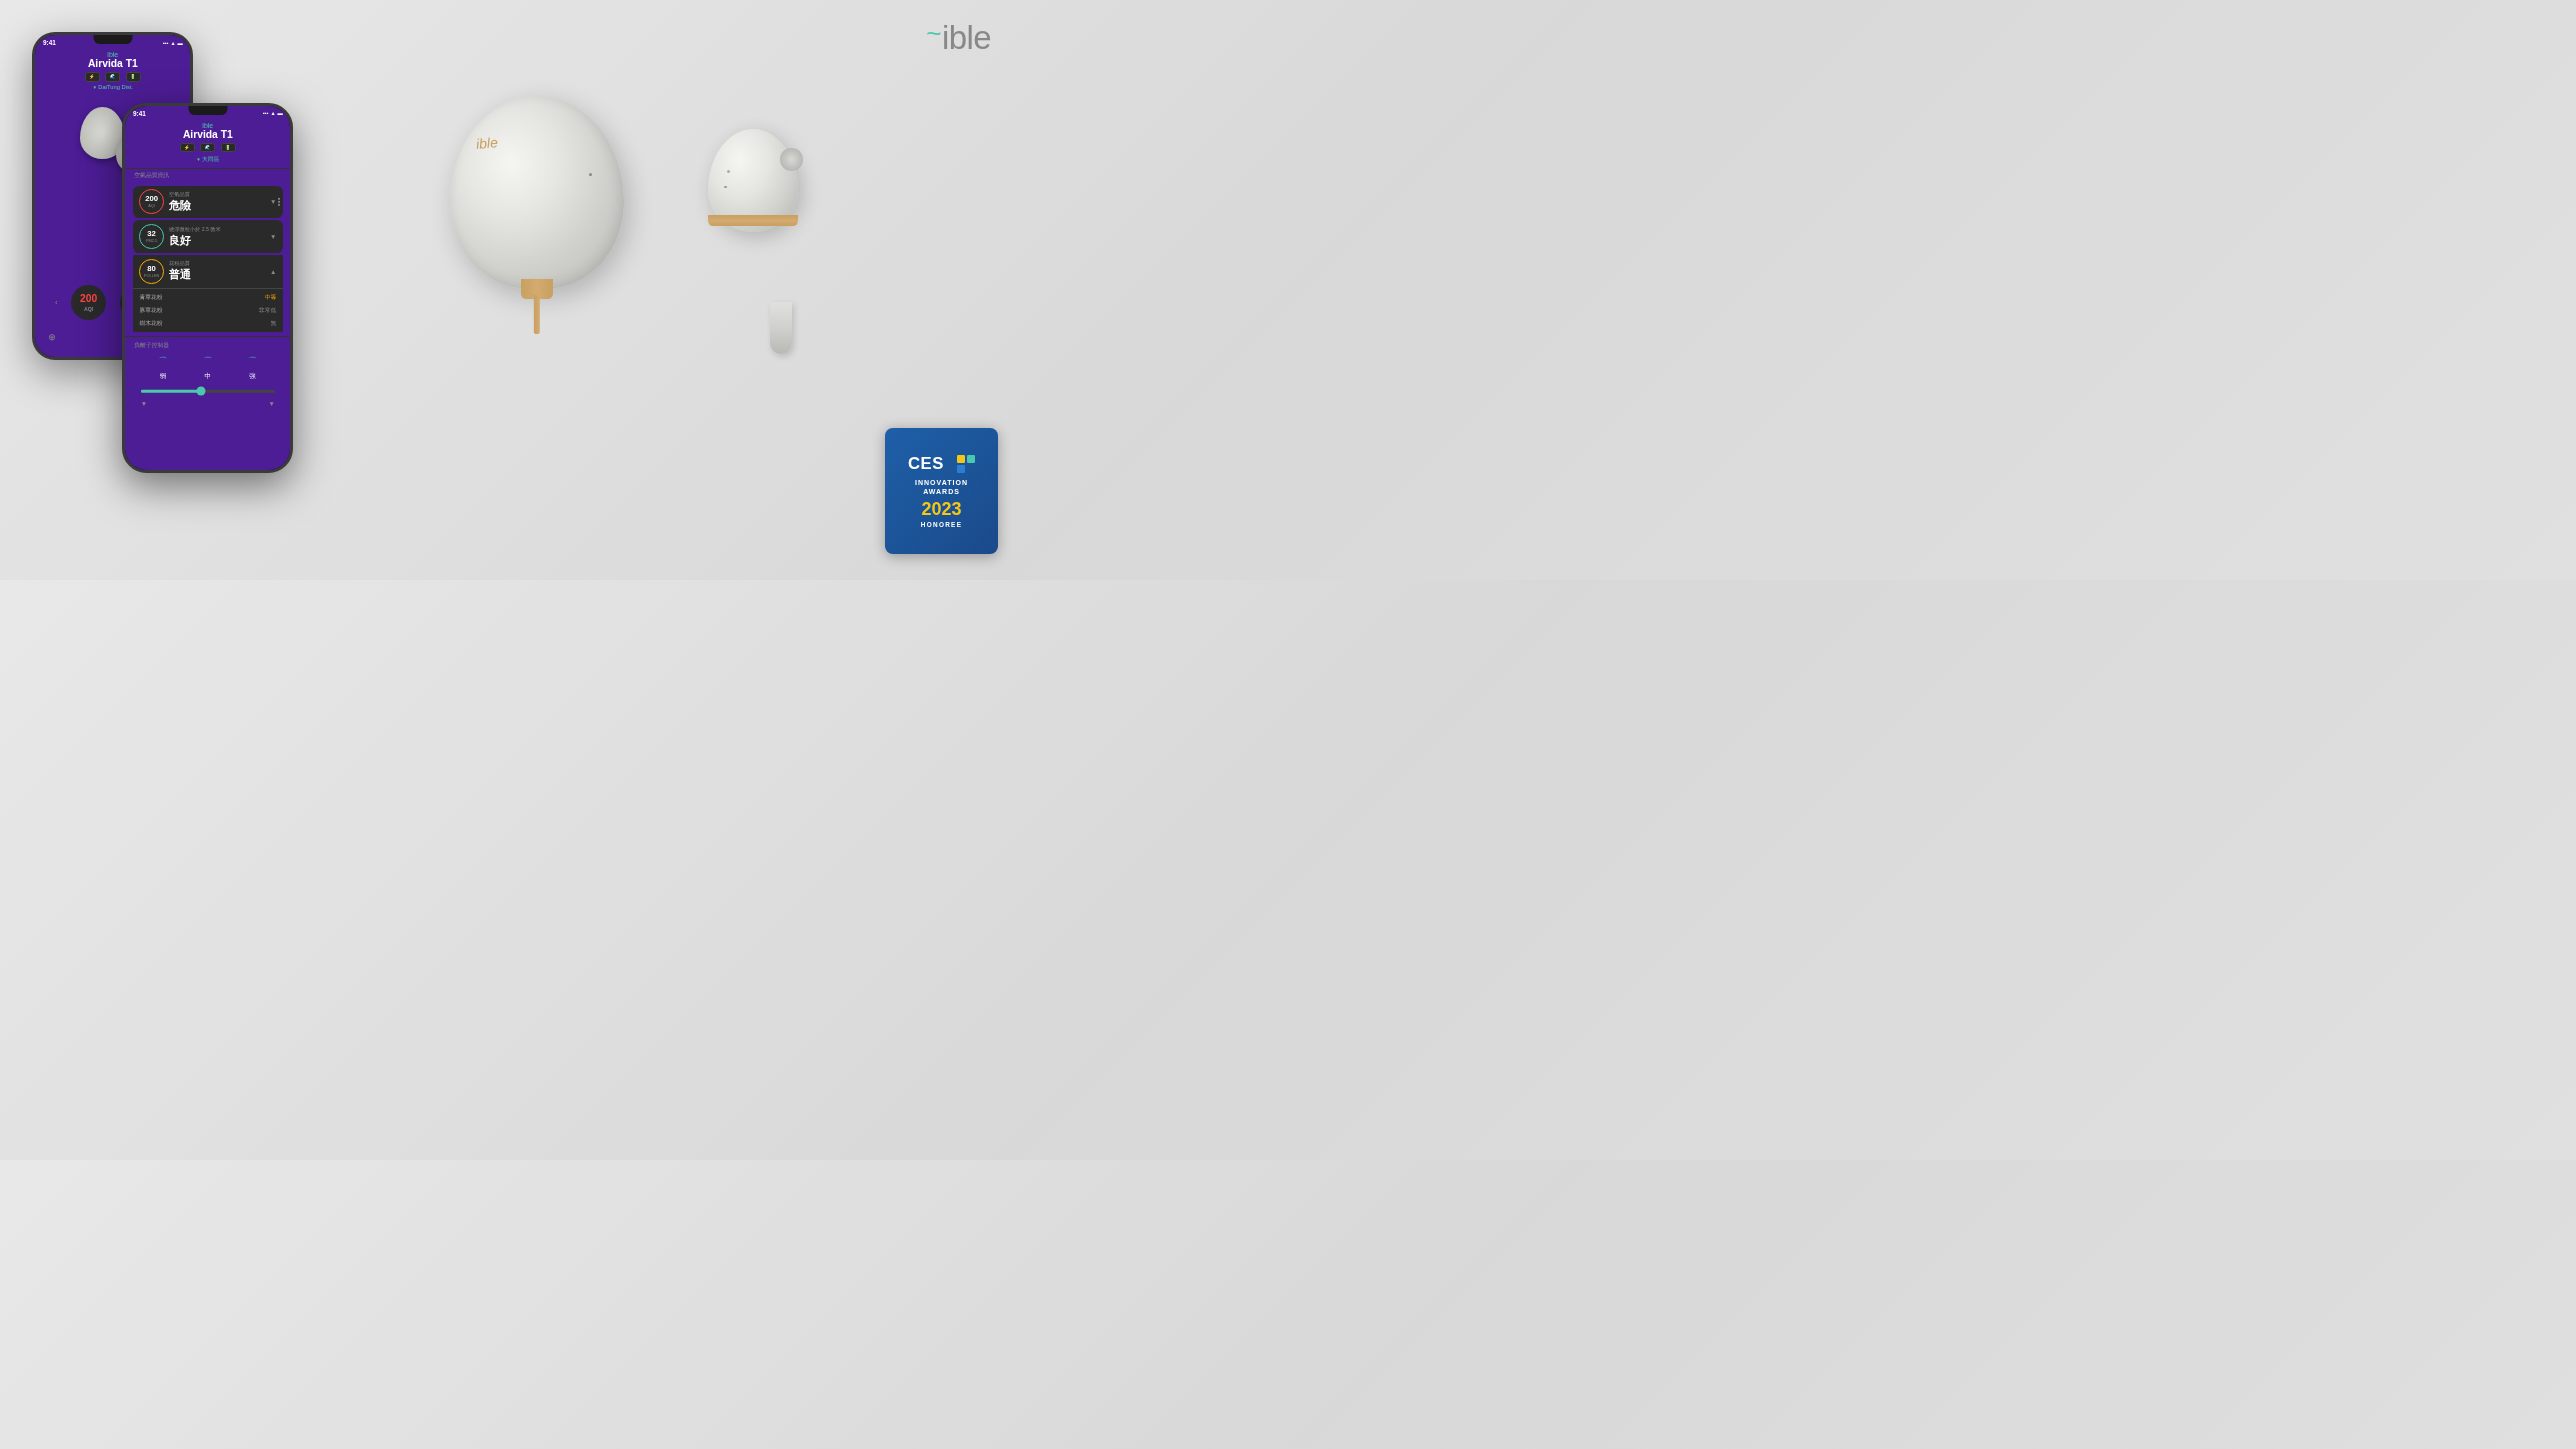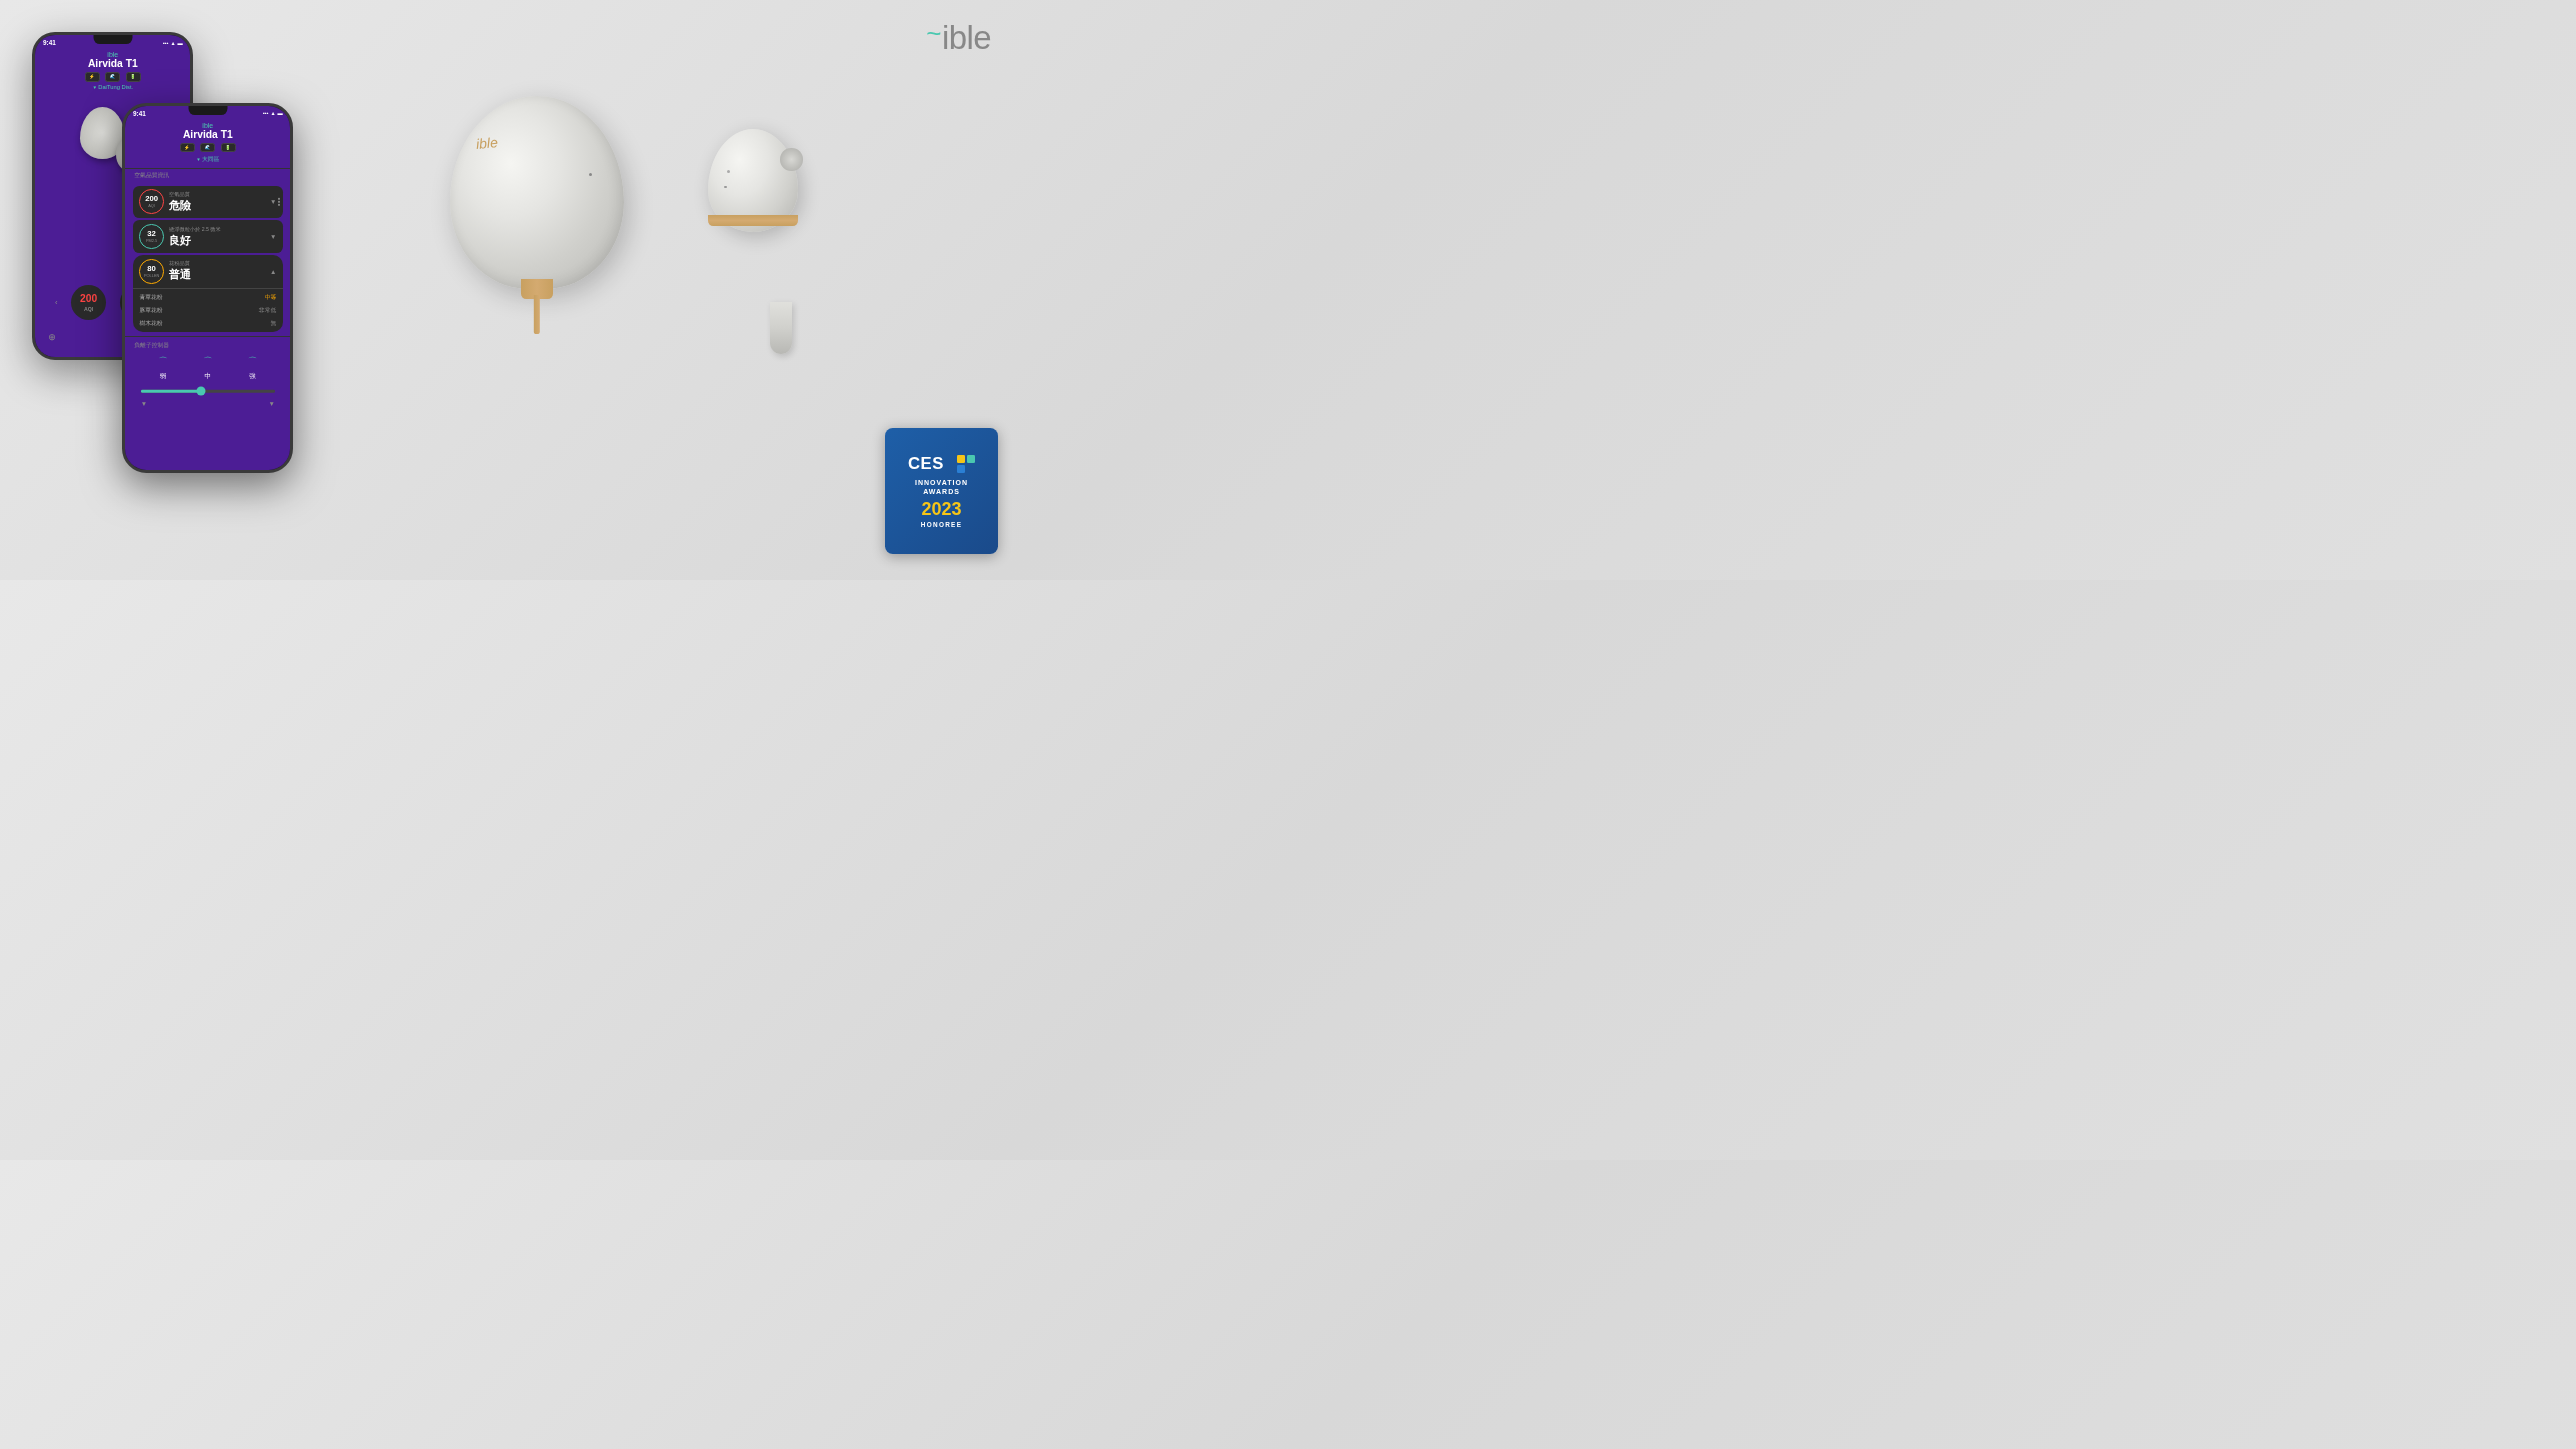--- a/index.html
+++ b/index.html
@@ -322,21 +322,21 @@
     .aq-circle-lbl { font-size: 3.9px; color: #888; }
     .aq-info { flex: 1; }
     .aq-type { font-size: 5.2px; color: #888; }
     .aq-status { font-size: 11px; font-weight: 600; color: white; }
     .aq-arrow { color: #888; font-size: 6.4px; }
 
     
     .aq-card-expanded {
       margin: 2.6px 7.7px;
       background: #2a2a2a;
-      border-radius: 10px;
+      border-radius: 1px;
       overflow: hidden;
     }
     .aq-card-main {
       padding: 3.9px 6.4px;
       display: flex;
       align-items: center;
       gap: 5.2px;
     }
     .aq-pollen-detail {
       padding: 2.6px 6.4px;

